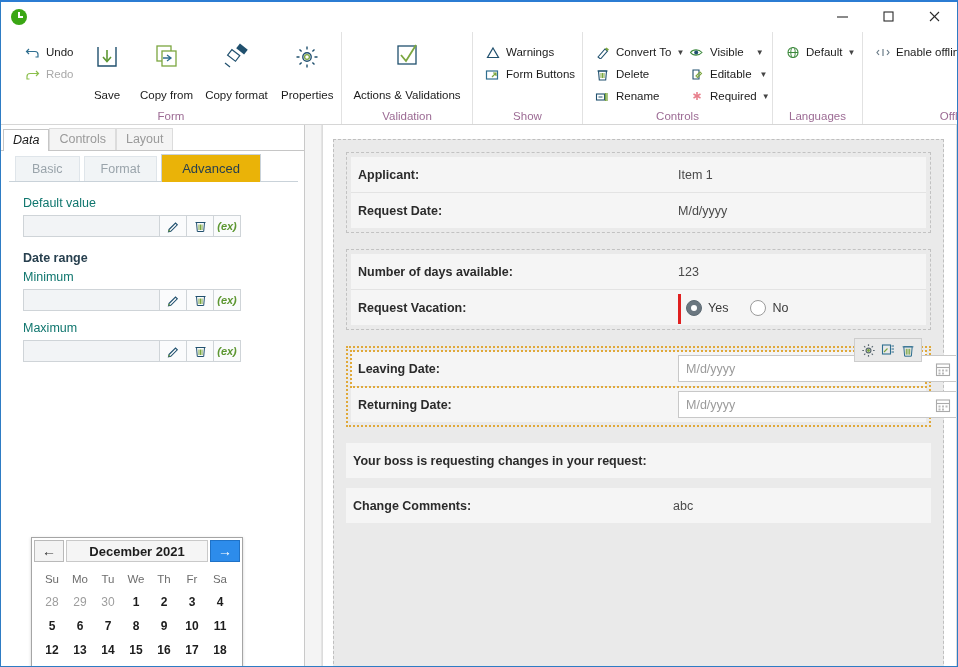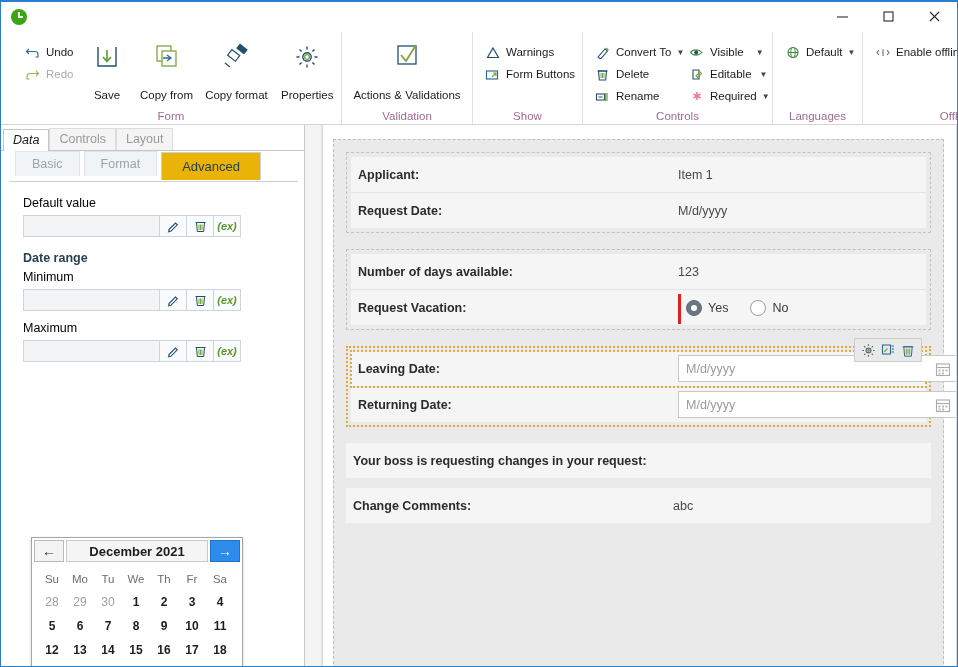--- a/index.html
+++ b/index.html
@@ -59,30 +59,30 @@
         border-bottom:none;background:transparent;cursor:default;}
   .ltab.act{color:#1b1b1b;background:#fff;border-color:#c6c6c6;position:relative;top:1px;font-style:italic;}
   .ltab.inact{border-color:#dcdcdc;background:#f4f4f4;}
 
   .panelhead{height:28px;display:flex;align-items:center;background:#eef2f5;
              margin:6px 6px 0 8px;border:1px solid #dfe5ea;border-bottom:none;position:relative;}
   .panelhead .ph-ico{margin:0 7px 0 9px;display:flex;}
   .panelhead .ph-t{font-size:12.5px;color:#27363f;}
   .panelhead .ph-x{position:absolute;right:8px;top:5px;cursor:default;}
 
-  .ptabs{display:flex;margin:0 6px 0 8px;height:30px;align-items:flex-start;
+  .ptabs{display:flex;margin:0 6px 0 8px;height:30px;align-items:flex-end;
          border-bottom:1px solid #c9d2d9;background:#fff;}
   .ptab{font-size:12.5px;color:#9aa4ab;padding:5px 16px 5px 16px;margin-left:4px;
         border:1px solid #dfe5ea;border-bottom:none;background:#f1f4f6;cursor:default;}
   .ptab:first-child{margin-left:6px;}
   .ptab.act{color:#28404f;background:#eab308;border-color:#c9d2d9;position:relative;top:1px;
             padding:6px 20px 6px 20px;font-size:13px;}
 
   .pbody{padding:14px 14px 0 22px;}
-  .flabel{font-size:12.5px;color:#000000;margin-bottom:5px;}
+  .flabel{font-size:12.5px;color:#0f766e;margin-bottom:5px;}
   .flabel.b{font-weight:bold;color:#28404f;margin-top:14px;}
   .finput{display:flex;height:22px;width:218px;box-sizing:border-box;margin-bottom:10px;
           border:1px solid #cfd4d8;background:#f2f4f6;}
   .finput .ftext{flex:1;background:#f2f4f6;}
   .fbtn{width:26px;display:flex;align-items:center;justify-content:center;
         border-left:1px solid #cfd4d8;background:#fafbfc;cursor:default;}
   .fbtn.ex{font-size:11px;color:#5d9732;font-style:italic;font-weight:bold;}
 
   
   .cal{position:absolute;left:30px;top:412px;width:212px;background:#fff;

